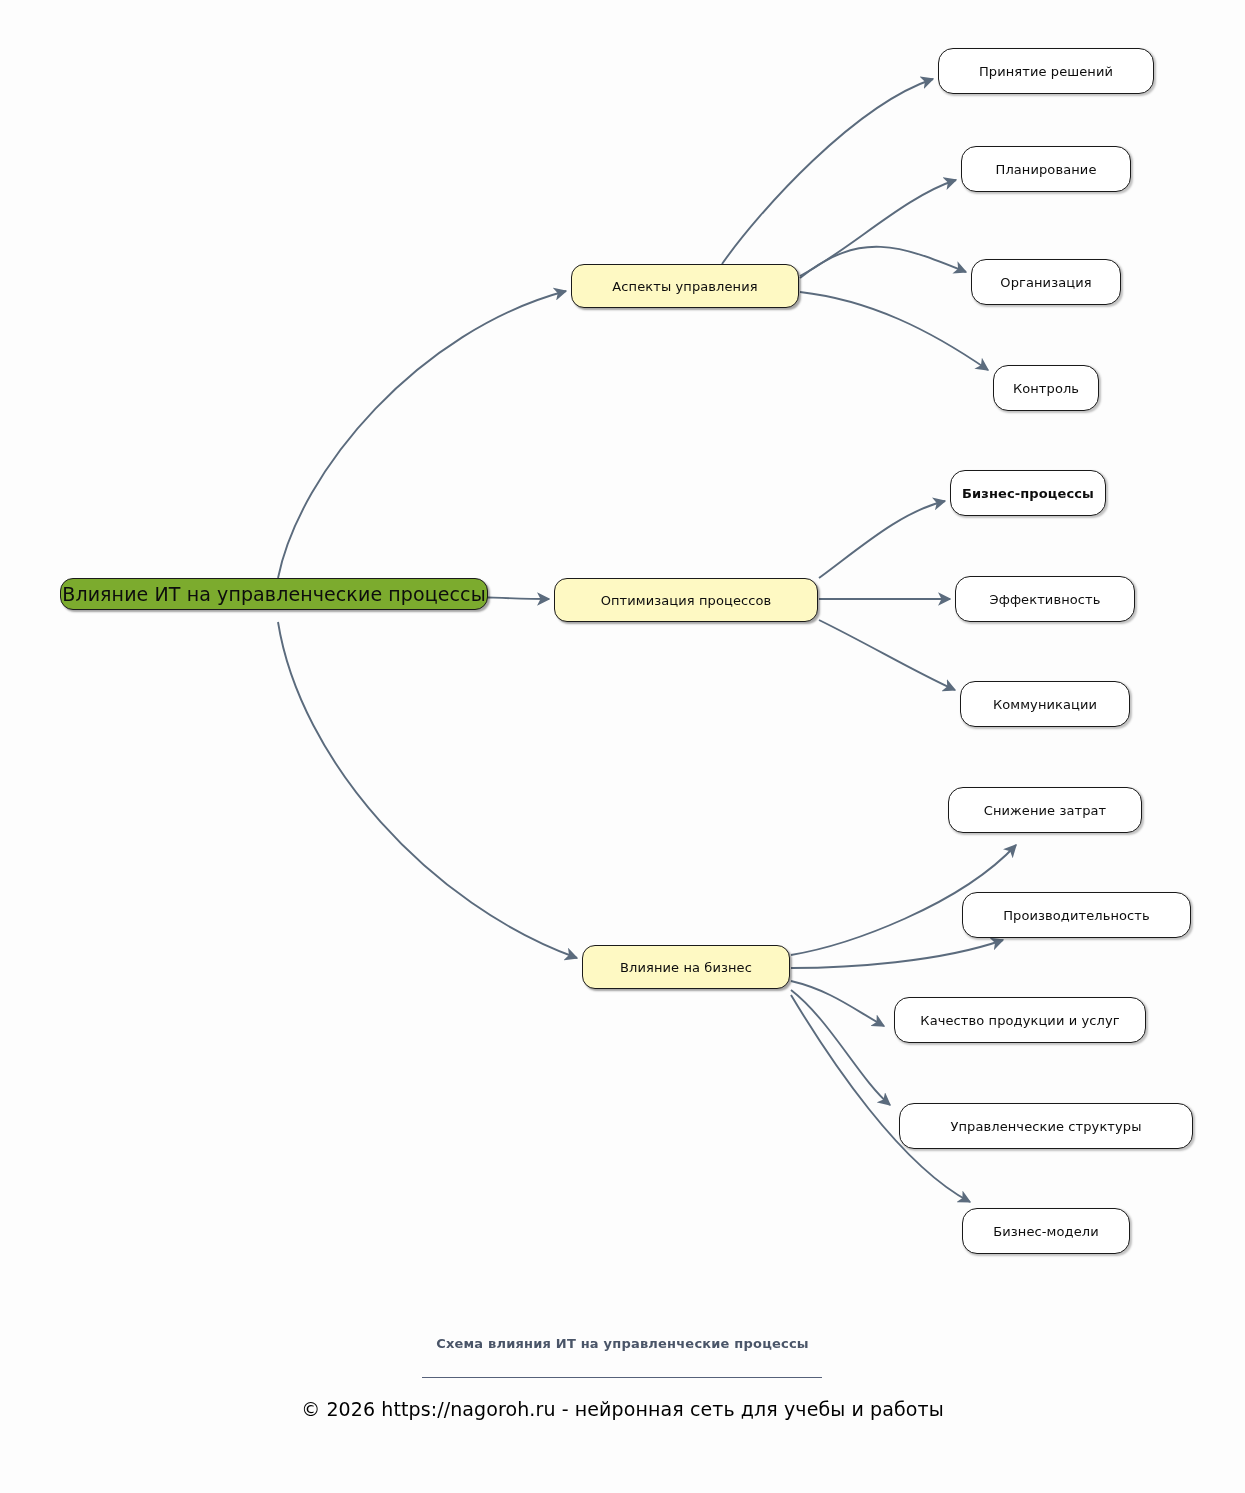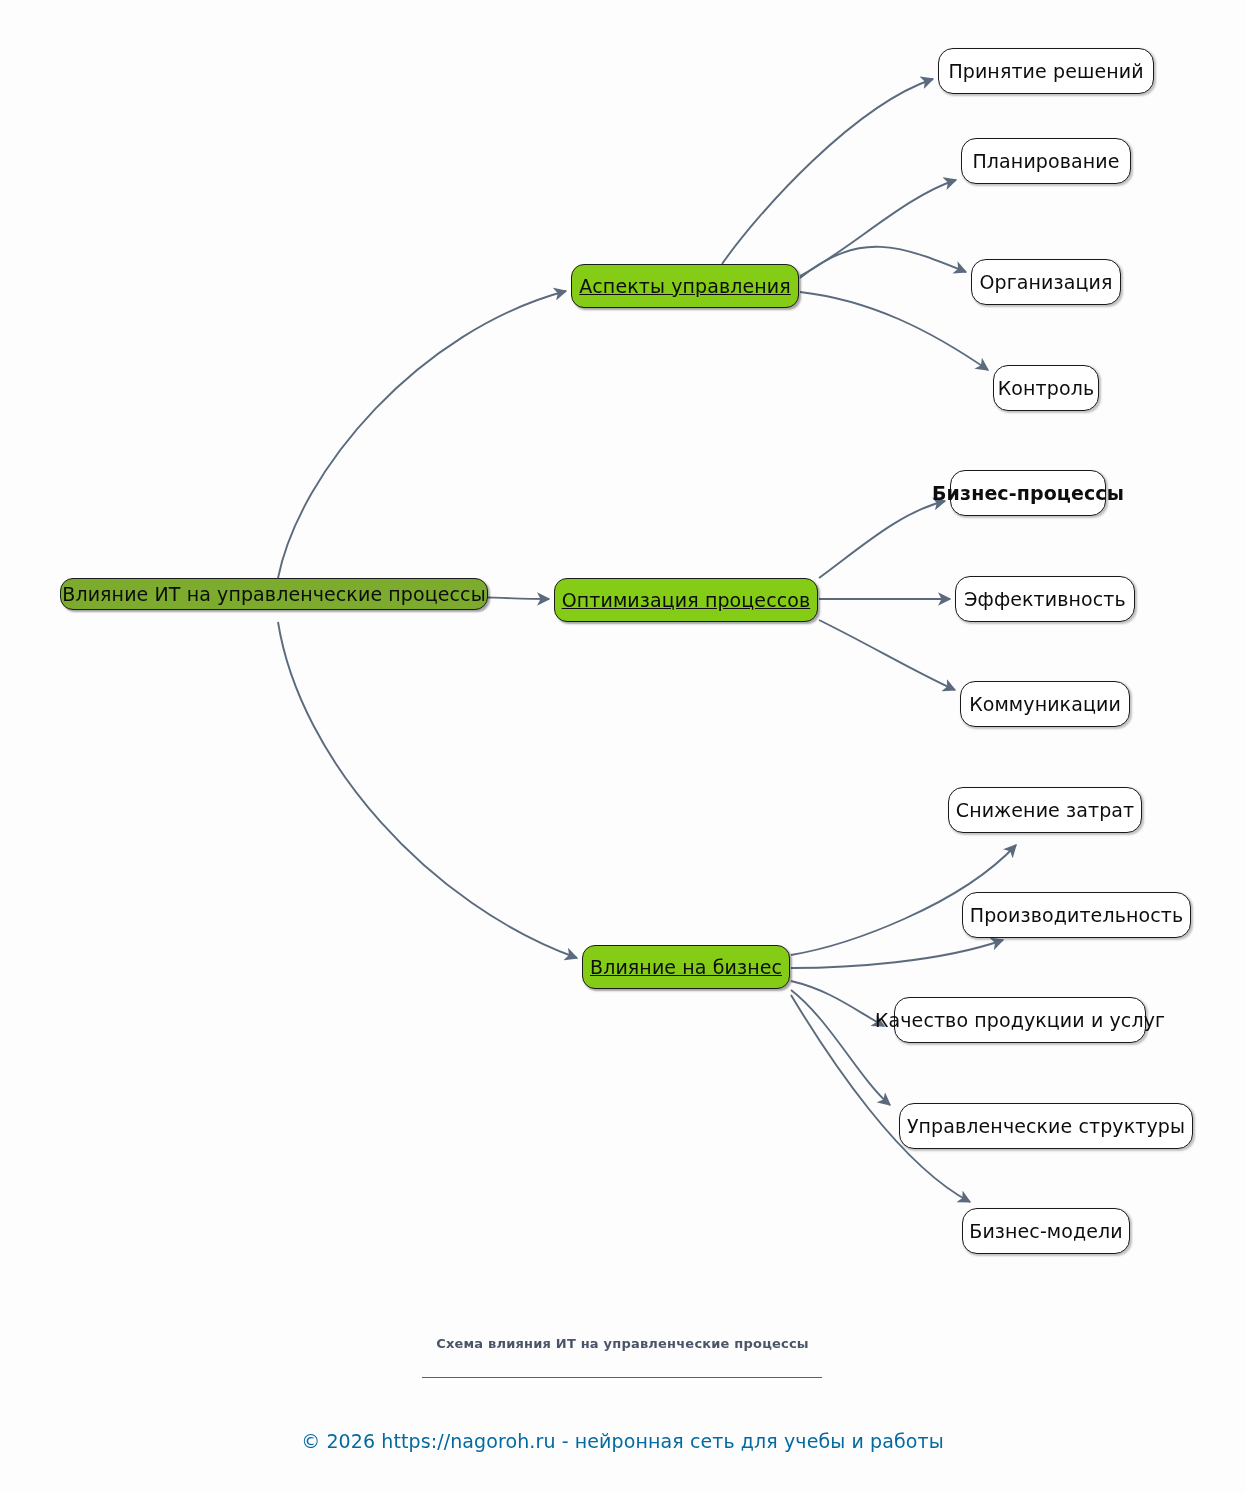--- a/index.html
+++ b/index.html
@@ -22,32 +22,31 @@
     letter-spacing:.1px;
   }
   .node-root{
     background:#7cab2e;
     border:1.6px solid #1b1b1b;
     border-radius:13px;
     font-size:19px;
     box-shadow:2px 2px 2px rgba(30,30,30,.40);
   }
   .node-branch{
-    background:#84cc16;
+    background:#fef9c3;
     border:1.6px solid #1b1b1b;
     border-radius:13px;
-    font-size:19px;
+    font-size:13px;
     box-shadow:2px 2px 2px rgba(30,30,30,.40);
-    text-decoration:underline;
   }
   .node-leaf{
     background:#ffffff;
     border:1.7px solid #1a1a1a;
     border-radius:15px;
-    font-size:19px;
+    font-size:13px;
     box-shadow:1.5px 1.5px 2px rgba(40,40,40,.28);
   }
 
   .footer{
     position:absolute;
     left:0;width:1245px;
     text-align:center;
   }
   .footer-title{
     top:1336px;
@@ -56,23 +55,23 @@
     color:#4a5568;
     letter-spacing:.2px;
   }
   .footer-rule{
     position:absolute;
     left:422px;top:1377px;
     width:400px;height:0;
     border-top:1.3px solid #56617a;
   }
   .footer-copy{
-    top:1430px;
+    top:1398px;
     font-size:19px;
-    color:#0369a1;
+    color:#000000;
     letter-spacing:.1px;
   }
 </style>
 </head>
 <body>
 
 <div id="canvas">
 
   <svg id="edges" viewBox="0 0 1245 1493" xmlns="http://www.w3.org/2000/svg">
     <defs>
@@ -101,21 +100,21 @@
       <path d="M 791 990 C 830 1020 860 1080 890 1105"></path>
       <path d="M 791 995 C 830 1060 900 1165 970 1202"></path>
     </g>
   </svg>
 
   <div class="node node-root" style="left:60px;top:578px;width:428px;height:32px;">Влияние ИТ на управленческие процессы</div>
 
   <div class="node node-branch" style="left:571px;top:264px;width:228px;height:44px;">Аспекты управления</div>
 
   <div class="node node-leaf" style="left:938px;top:48px;width:216px;height:46px;">Принятие решений</div>
-  <div class="node node-leaf" style="left:961px;top:138px;width:170px;height:46px;">Планирование</div>
+  <div class="node node-leaf" style="left:961px;top:146px;width:170px;height:46px;">Планирование</div>
   <div class="node node-leaf" style="left:971px;top:259px;width:150px;height:46px;">Организация</div>
   <div class="node node-leaf" style="left:993px;top:365px;width:106px;height:46px;">Контроль</div>
 
   <div class="node node-branch" style="left:554px;top:578px;width:264px;height:44px;">Оптимизация процессов</div>
 
   <div class="node node-leaf" style="left:950px;top:470px;width:156px;height:46px;font-weight:bold;">Бизнес-процессы</div>
   <div class="node node-leaf" style="left:960px;top:681px;width:170px;height:46px;">Коммуникации</div>
   <div class="node node-leaf" style="left:955px;top:576px;width:180px;height:46px;">Эффективность</div>
 
   <div class="node node-branch" style="left:582px;top:945px;width:208px;height:44px;">Влияние на бизнес</div>

